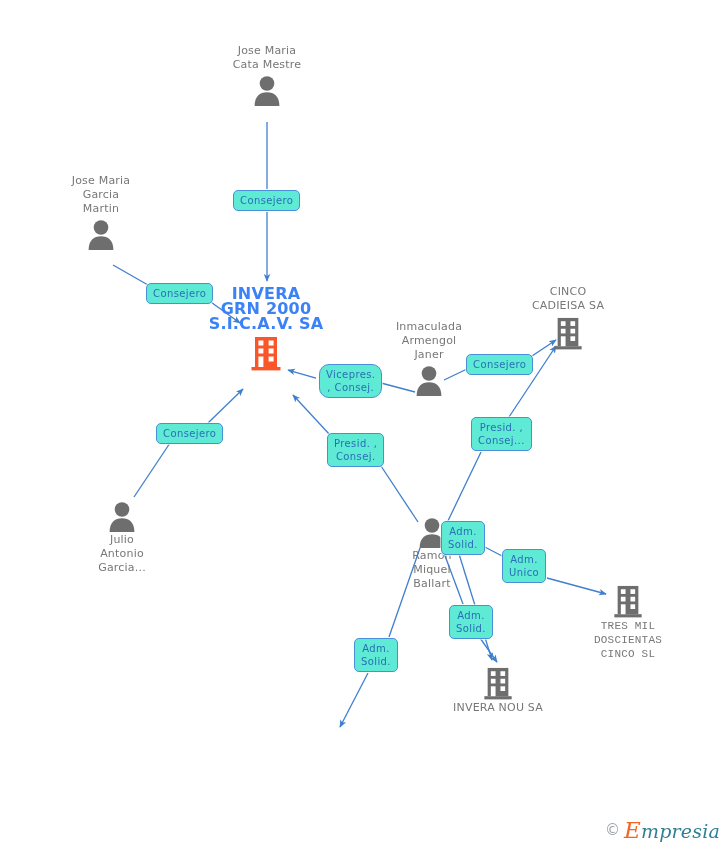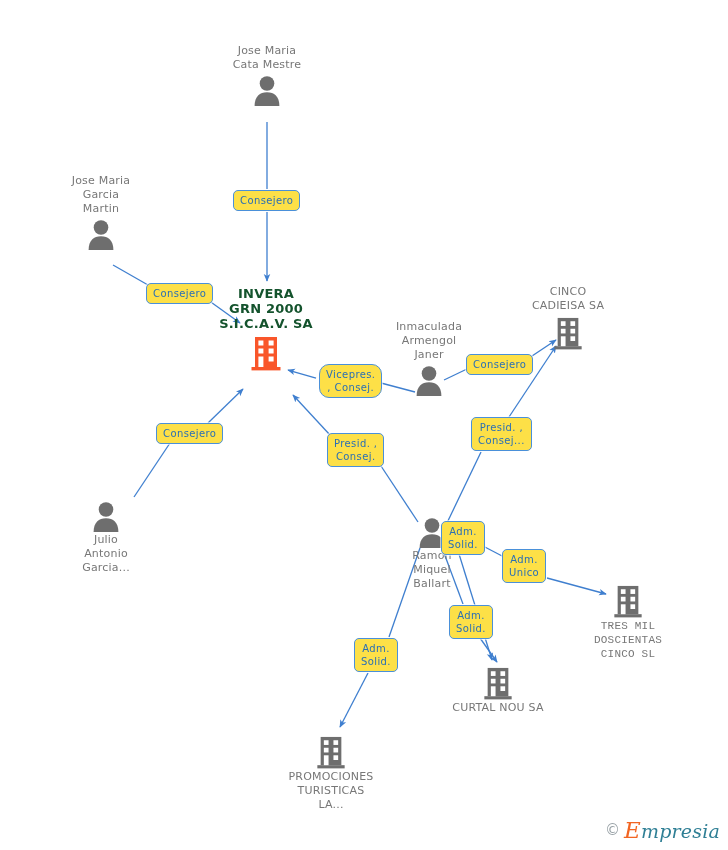--- a/index.html
+++ b/index.html
@@ -37,36 +37,36 @@
   }
   .node-label {
     font-size: 11px;
     line-height: 14px;
     color: #777777;
     letter-spacing: .2px;
     white-space: pre-line;
   }
   .node-label.bold {
     font-weight: bold;
-    color: #14532d;
-    font-size: 13px;
+    color: #3b82f6;
+    font-size: 16px;
     line-height: 15px;
   }
   .node-icon {
     display: block;
     margin: 0 auto;
   }
   .node.label-above .node-icon { margin-top: 2px; }
   .node.label-below .node-label { margin-top: 1px; }
 
   
   .chip {
     position: absolute;
     box-sizing: border-box;
-    background: #fde047;
+    background: #5eead4;
     border: 1px solid #4a90d9;
     border-radius: 5px;
     color: #2a6fb5;
     font-size: 10px;
     line-height: 13px;
     letter-spacing: .4px;
     text-align: center;
     padding: 3px 6px;
     white-space: pre-line;
     z-index: 10;
@@ -177,21 +177,21 @@
       <rect x="2.5" y="32" width="29" height="3.4" fill="#f9562a"></rect>
       <rect x="9.4" y="5.5" width="5" height="5" fill="#ffffff"></rect>
       <rect x="19.6" y="5.5" width="5" height="5" fill="#ffffff"></rect>
       <rect x="9.4" y="13.5" width="5" height="5" fill="#ffffff"></rect>
       <rect x="19.6" y="13.5" width="5" height="5" fill="#ffffff"></rect>
       <rect x="19.6" y="21.5" width="5" height="5" fill="#ffffff"></rect>
       <rect x="9.4" y="21.5" width="5" height="10.5" fill="#ffffff"></rect>
     </svg>
   </div>
 
-  <div class="node label-below" style="left:106px; top:500px;">
+  <div class="node label-below" style="left:122px; top:500px;">
     <svg class="node-icon" width="28" height="32" viewBox="0 0 28 32">
       <circle cx="14" cy="9.5" r="7.3" fill="#6e6e6e"></circle>
       <path d="M1.6 32 C1.6 22.4 6.8 18.2 14 18.2 C21.2 18.2 26.4 22.4 26.4 32 Z" fill="#6e6e6e"></path>
     </svg>
     <div class="node-label">Julio
 Antonio
 Garcia...</div>
   </div>
 
   <div class="node label-above" style="left:429px; top:320px;text-align:center;">
@@ -249,38 +249,23 @@
     <svg class="node-icon" width="32" height="34" viewBox="0 0 34 36">
       <rect x="6" y="2" width="22" height="30" fill="#6e6e6e"></rect>
       <rect x="2.5" y="32" width="29" height="3.4" fill="#6e6e6e"></rect>
       <rect x="9.4" y="5.5" width="5" height="5" fill="#ffffff"></rect>
       <rect x="19.6" y="5.5" width="5" height="5" fill="#ffffff"></rect>
       <rect x="9.4" y="13.5" width="5" height="5" fill="#ffffff"></rect>
       <rect x="19.6" y="13.5" width="5" height="5" fill="#ffffff"></rect>
       <rect x="19.6" y="21.5" width="5" height="5" fill="#ffffff"></rect>
       <rect x="9.4" y="21.5" width="5" height="10.5" fill="#ffffff"></rect>
     </svg>
-    <div class="node-label">CURTAL NOU SA</div>
-  </div>
-
-  <div class="node label-below" style="left:331px; top:735px;">
-    <svg class="node-icon" width="32" height="34" viewBox="0 0 34 36">
-      <rect x="6" y="2" width="22" height="30" fill="#6e6e6e"></rect>
-      <rect x="2.5" y="32" width="29" height="3.4" fill="#6e6e6e"></rect>
-      <rect x="9.4" y="5.5" width="5" height="5" fill="#ffffff"></rect>
-      <rect x="19.6" y="5.5" width="5" height="5" fill="#ffffff"></rect>
-      <rect x="9.4" y="13.5" width="5" height="5" fill="#ffffff"></rect>
-      <rect x="19.6" y="13.5" width="5" height="5" fill="#ffffff"></rect>
-      <rect x="19.6" y="21.5" width="5" height="5" fill="#ffffff"></rect>
-      <rect x="9.4" y="21.5" width="5" height="10.5" fill="#ffffff"></rect>
-    </svg>
-    <div class="node-label">PROMOCIONES
-TURISTICAS
-LA...</div>
-  </div>
+    <div class="node-label">INVERA NOU SA</div>
+  </div>
+
 
   <div class="chip" style="left:233px; top:190px;">Consejero</div>
 
   <div class="chip" style="left:146px; top:283px;">Consejero</div>
 
   <div class="chip" style="left:156px; top:423px;">Consejero</div>
 
   <div class="chip" style="left:319px; top:364px;border-radius:10px;">Vicepres.
 , Consej.</div>
 

